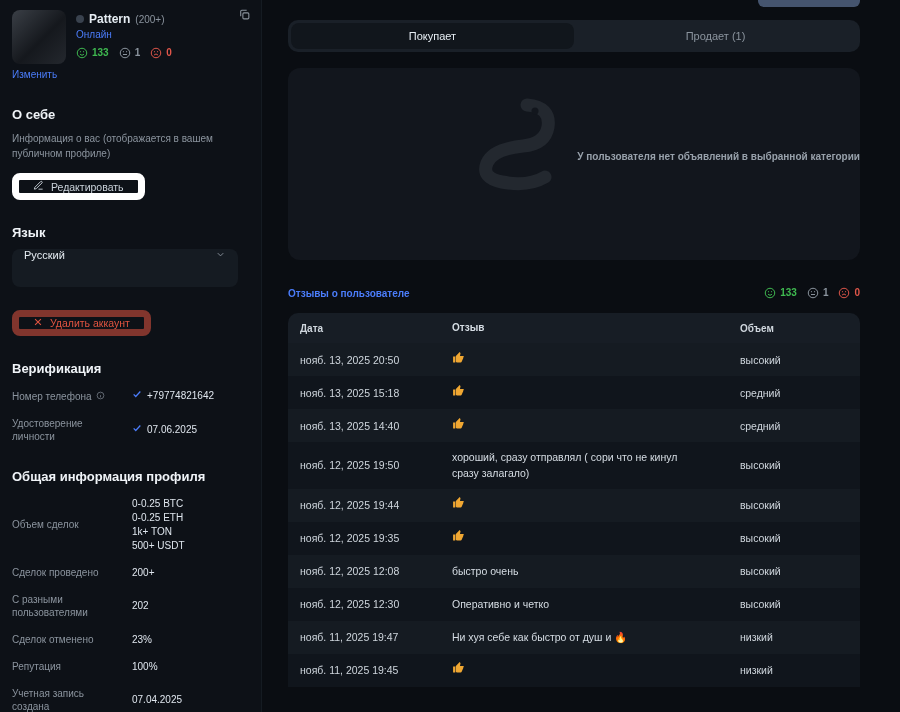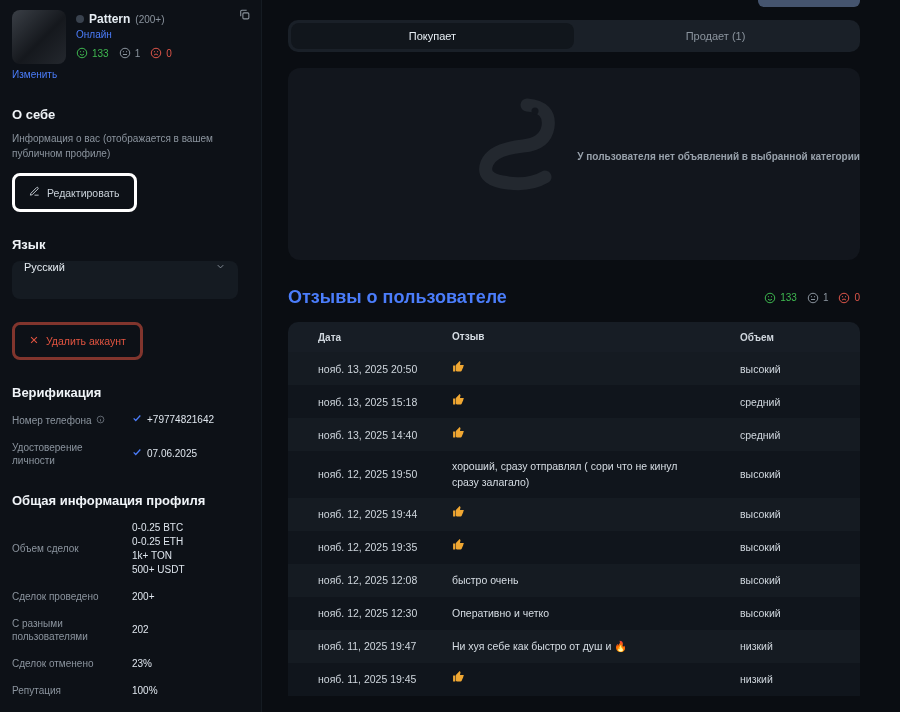--- a/index.html
+++ b/index.html
@@ -15,26 +15,26 @@
   .avatar{width:54px;height:54px;border-radius:8px;flex-shrink:0;
     background:linear-gradient(135deg,#3a3f46,#15181d 55%,#24282e)}
   .p-col{padding-top:2px}
   .name-row{display:flex;align-items:center;gap:5px}
   .status-dot{width:8px;height:8px;border-radius:50%;background:#39424e;display:inline-block}
   .p-name{font-size:12px;font-weight:700;color:#e6edf3}
   .p-suffix{font-size:10px;color:#8b949e}
   .p-online{font-size:10px;color:#4b7dfb;margin:3px 0 7px}
   .edit-link{font-size:10px;color:#4b7dfb;margin-top:5px;cursor:pointer;display:inline-block}
   .reactions{display:flex;gap:10px;align-items:center}
-  .badge{display:inline-flex;align-items:center;gap:4px;font-size:10px;font-weight:400}
+  .badge{display:inline-flex;align-items:flex-start;gap:4px;font-size:10px;font-weight:700}
 
   .s-heading{font-size:13px;font-weight:700;color:#f0f4f8;margin:25px 0 9px}
   .s-desc{font-size:10px;color:#8b949e;line-height:1.5;margin-bottom:12px;max-width:210px}
-  .btn{display:inline-flex;align-items:center;gap:7px;border:3px solid #ffffff;background:transparent;
-    border-radius:8px;padding:10px 14px;color:#c9d1d9;font-size:10.5px;cursor:pointer}
+  .btn{display:inline-flex;align-items:center;gap:7px;border:7px solid #ffffff;background:transparent;
+    border-radius:8px;padding:0 14px;color:#c9d1d9;font-size:10.5px;cursor:pointer}
   .btn.danger{border-color:rgba(226,84,64,.55);color:#e25440;margin-top:3px}
   .select{margin-top:4px;display:flex;align-items:flex-start;justify-content:space-between;background:#151b22;
     border-radius:8px;height:38px;padding:0 12px;font-size:11px;color:#e6edf3;cursor:pointer;width:226px}
 
   .inforow{display:grid;grid-template-columns:112px 1fr;gap:8px;margin:13px 0;font-size:10px;align-items:center}
   .inforow .lbl{color:#8b949e;line-height:1.35;display:flex;gap:4px;align-items:center}
   .inforow .val{color:#dfe6ee;white-space:pre-line;line-height:1.4;display:flex;gap:5px;align-items:flex-start}
 
   
   .main{flex:1;background:#0a0d12;padding:20px 40px 0 26px;position:relative;overflow:hidden}
@@ -44,29 +44,29 @@
   .tab{flex:1;display:flex;align-items:center;justify-content:center;font-size:11px;color:#8b949e;
     border-radius:8px;cursor:pointer}
   .tab.active{background:#11161c;color:#e6edf3}
 
   .empty{margin-top:16px;height:192px;background:#12161d;border-radius:12px;display:flex;
     flex-direction:row;align-items:center;justify-content:flex-end;padding-bottom:16px}
   .empty-art{margin-bottom:22px}
   .empty-caption{font-size:10px;color:#98a1ab;font-weight:700}
 
   .reviews-head{display:flex;align-items:center;justify-content:space-between;margin-top:27px}
-  .reviews-title{color:#4b7dfb;font-size:18px;font-weight:700}
+  .reviews-title{color:#4b7dfb;font-size:10px;font-weight:700}
 
   .table{margin-top:14px;border-radius:10px 10px 0 0;overflow:hidden;font-size:10.5px}
   .thead,.trow{display:grid;grid-template-columns:152px 1fr 132px;align-items:center}
   .thead{background:#171d25;height:30px;color:#8b949e;font-size:10px;font-weight:700}
   .trow{min-height:33px;padding:7px 0;background:#151b22}
   .trow:nth-child(even){background:#10151c}
   .td{padding:0 12px}
-  .td.date{padding-left:30px;color:#cfd6dd;white-space:nowrap}
+  .td.date{padding-left:12px;color:#cfd6dd;white-space:nowrap}
   .td.review{color:#d6dde4;line-height:1.55;padding-right:40px;max-width:300px}
   .td.vol{color:#cfd6dd}
   svg{flex-shrink:0}
 </style>
 </head>
 <body>
 
 <div class="app">
 
   <div class="sidebar">

